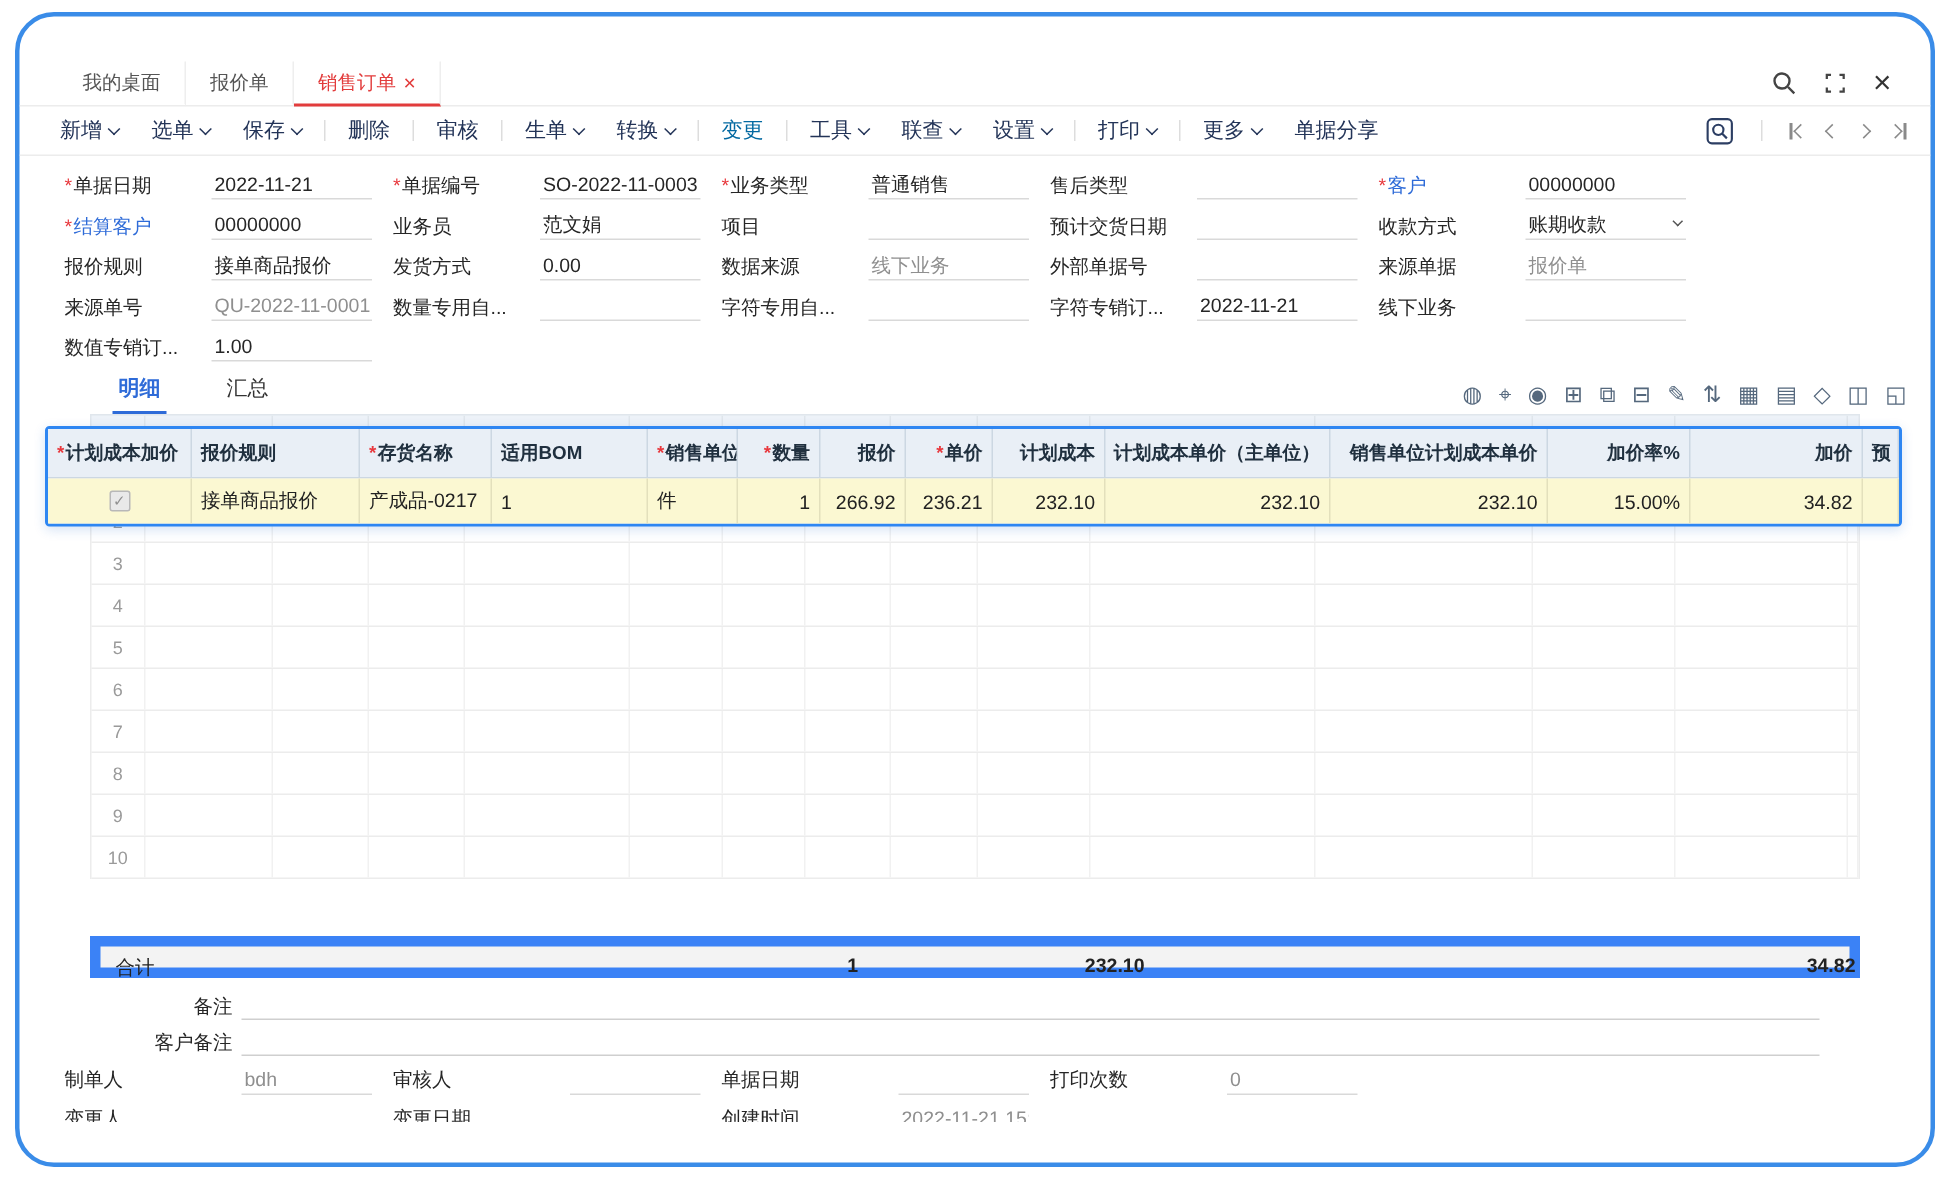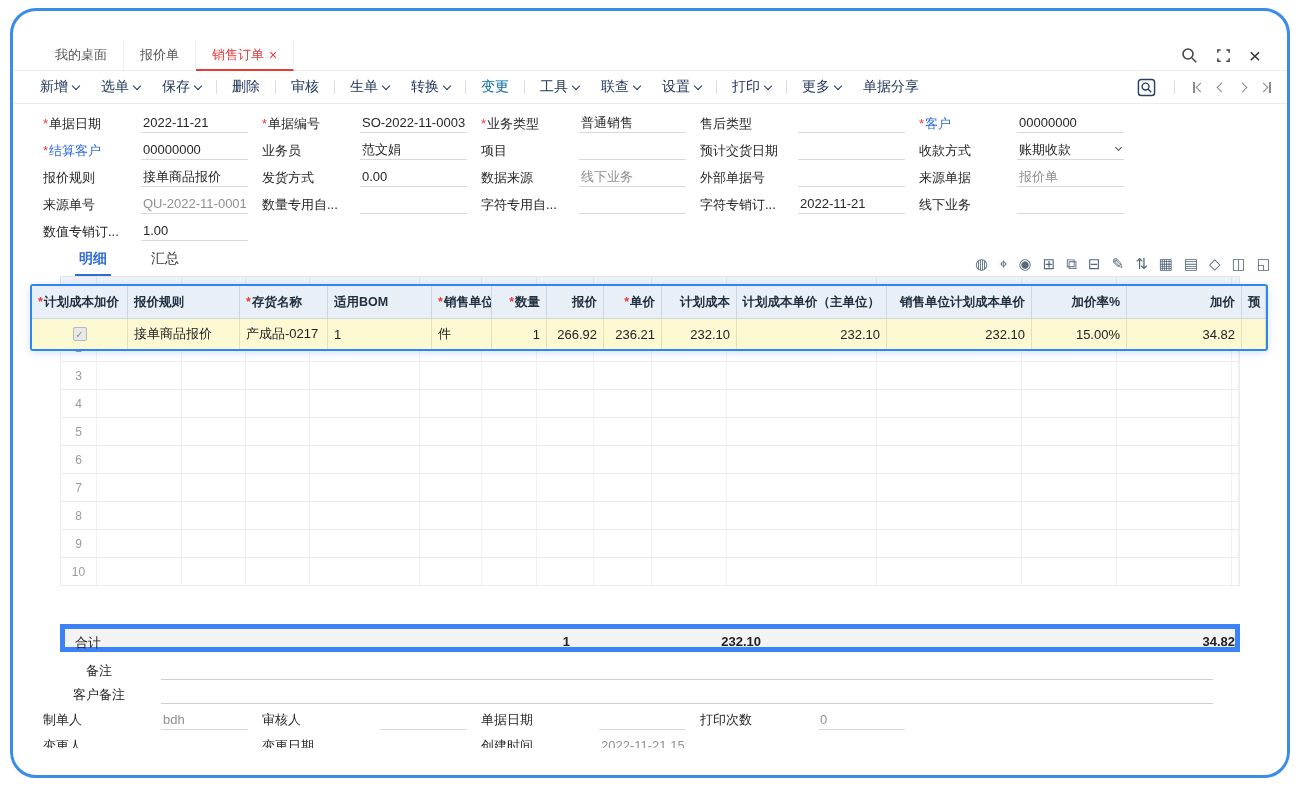--- a/index.html
+++ b/index.html
@@ -61,21 +61,21 @@
   .bg-table{position:absolute;left:47px;top:0;width:1180px}
   .bg-head{height:30px;background:#edf2f8;border:1px solid #e0e6ec;display:flex;overflow:hidden}
   .bg-hcell{display:flex;align-items:center;padding:0 5px;font-size:12.5px;font-weight:700;
             color:#3f7fd0;border-right:1px solid #dfe5eb;white-space:nowrap;overflow:hidden;flex:none}
   .bg-rows{border-left:1px solid #ececec;border-right:1px solid #ececec}
   .bg-row{height:28px;display:flex;border-bottom:1px solid #ececec}
   .bg-cell{flex:none;border-right:1px solid #f1f1f1;height:100%}
   .bg-rowno{display:flex;align-items:center;justify-content:center;color:#9a9a9a;font-size:12px}
 
   .totals{position:absolute;left:47px;top:348px;width:1180px;height:28px;background:#f3f3f3;
-          border:5px solid #3b82f6;font-size:13px;color:#222}
+          border:7px solid #3b82f6;font-size:13px;color:#222}
   .totals span{position:absolute;top:5px}
   .t-label{left:10px}
   .t-qty{left:435px;width:70px;text-align:right;font-weight:700}
   .t-cost{left:590px;width:106px;text-align:right;font-weight:700}
   .t-markup{left:1064px;width:106px;text-align:right;font-weight:700}
 
   
   .overlay{position:absolute;left:17px;top:8px;width:1238px;border:2px solid #2e86f2;border-radius:3px;
            background:#fff;box-shadow:0 2px 8px rgba(30,100,200,.18)}
   .ov-head{display:flex;height:33px;background:#e9eff6;border-bottom:1px solid #ccd7e2}
@@ -89,21 +89,21 @@
   .rc.center{justify-content:center}
   .c0{width:96px}.c1{width:112px}.c2{width:88px}.c3{width:104px}.c4{width:60px}.c5{width:55px}
   .c6{width:57px}.c7{width:58px}.c8{width:75px}.c9{width:150px}.c10{width:145px}.c11{width:95px}
   .c12{width:115px}.c13{flex:1}
   .cbx{width:14px;height:14px;border:1px solid #b8b8b8;background:#e9e9e9;border-radius:2px;
        display:flex;align-items:center;justify-content:center;font-size:10px;color:#8f8f8f}
 
   
   .footer{height:96px;overflow:hidden;padding:7px 0 0 30px}
   .remark-row{display:flex;align-items:center;height:24px}
-  .ffl{width:112px;text-align:center;font-size:13px;color:#262626;flex:none;white-space:nowrap}
+  .ffl{width:112px;text-align:right;font-size:13px;color:#262626;flex:none;white-space:nowrap}
   .remark-line{flex:1;border-bottom:1px solid #cfcfcf;margin-left:6px;margin-right:74px;height:18px;
                font-size:13px;color:#262626}
   .finfo{display:grid;grid-template-columns:repeat(5,219px);height:26px;align-items:center}
   .finfo .field{height:19px}
   .finfo .fl{width:112px}
 </style>
 </head>
 <body>
 
 <div class="frame">

